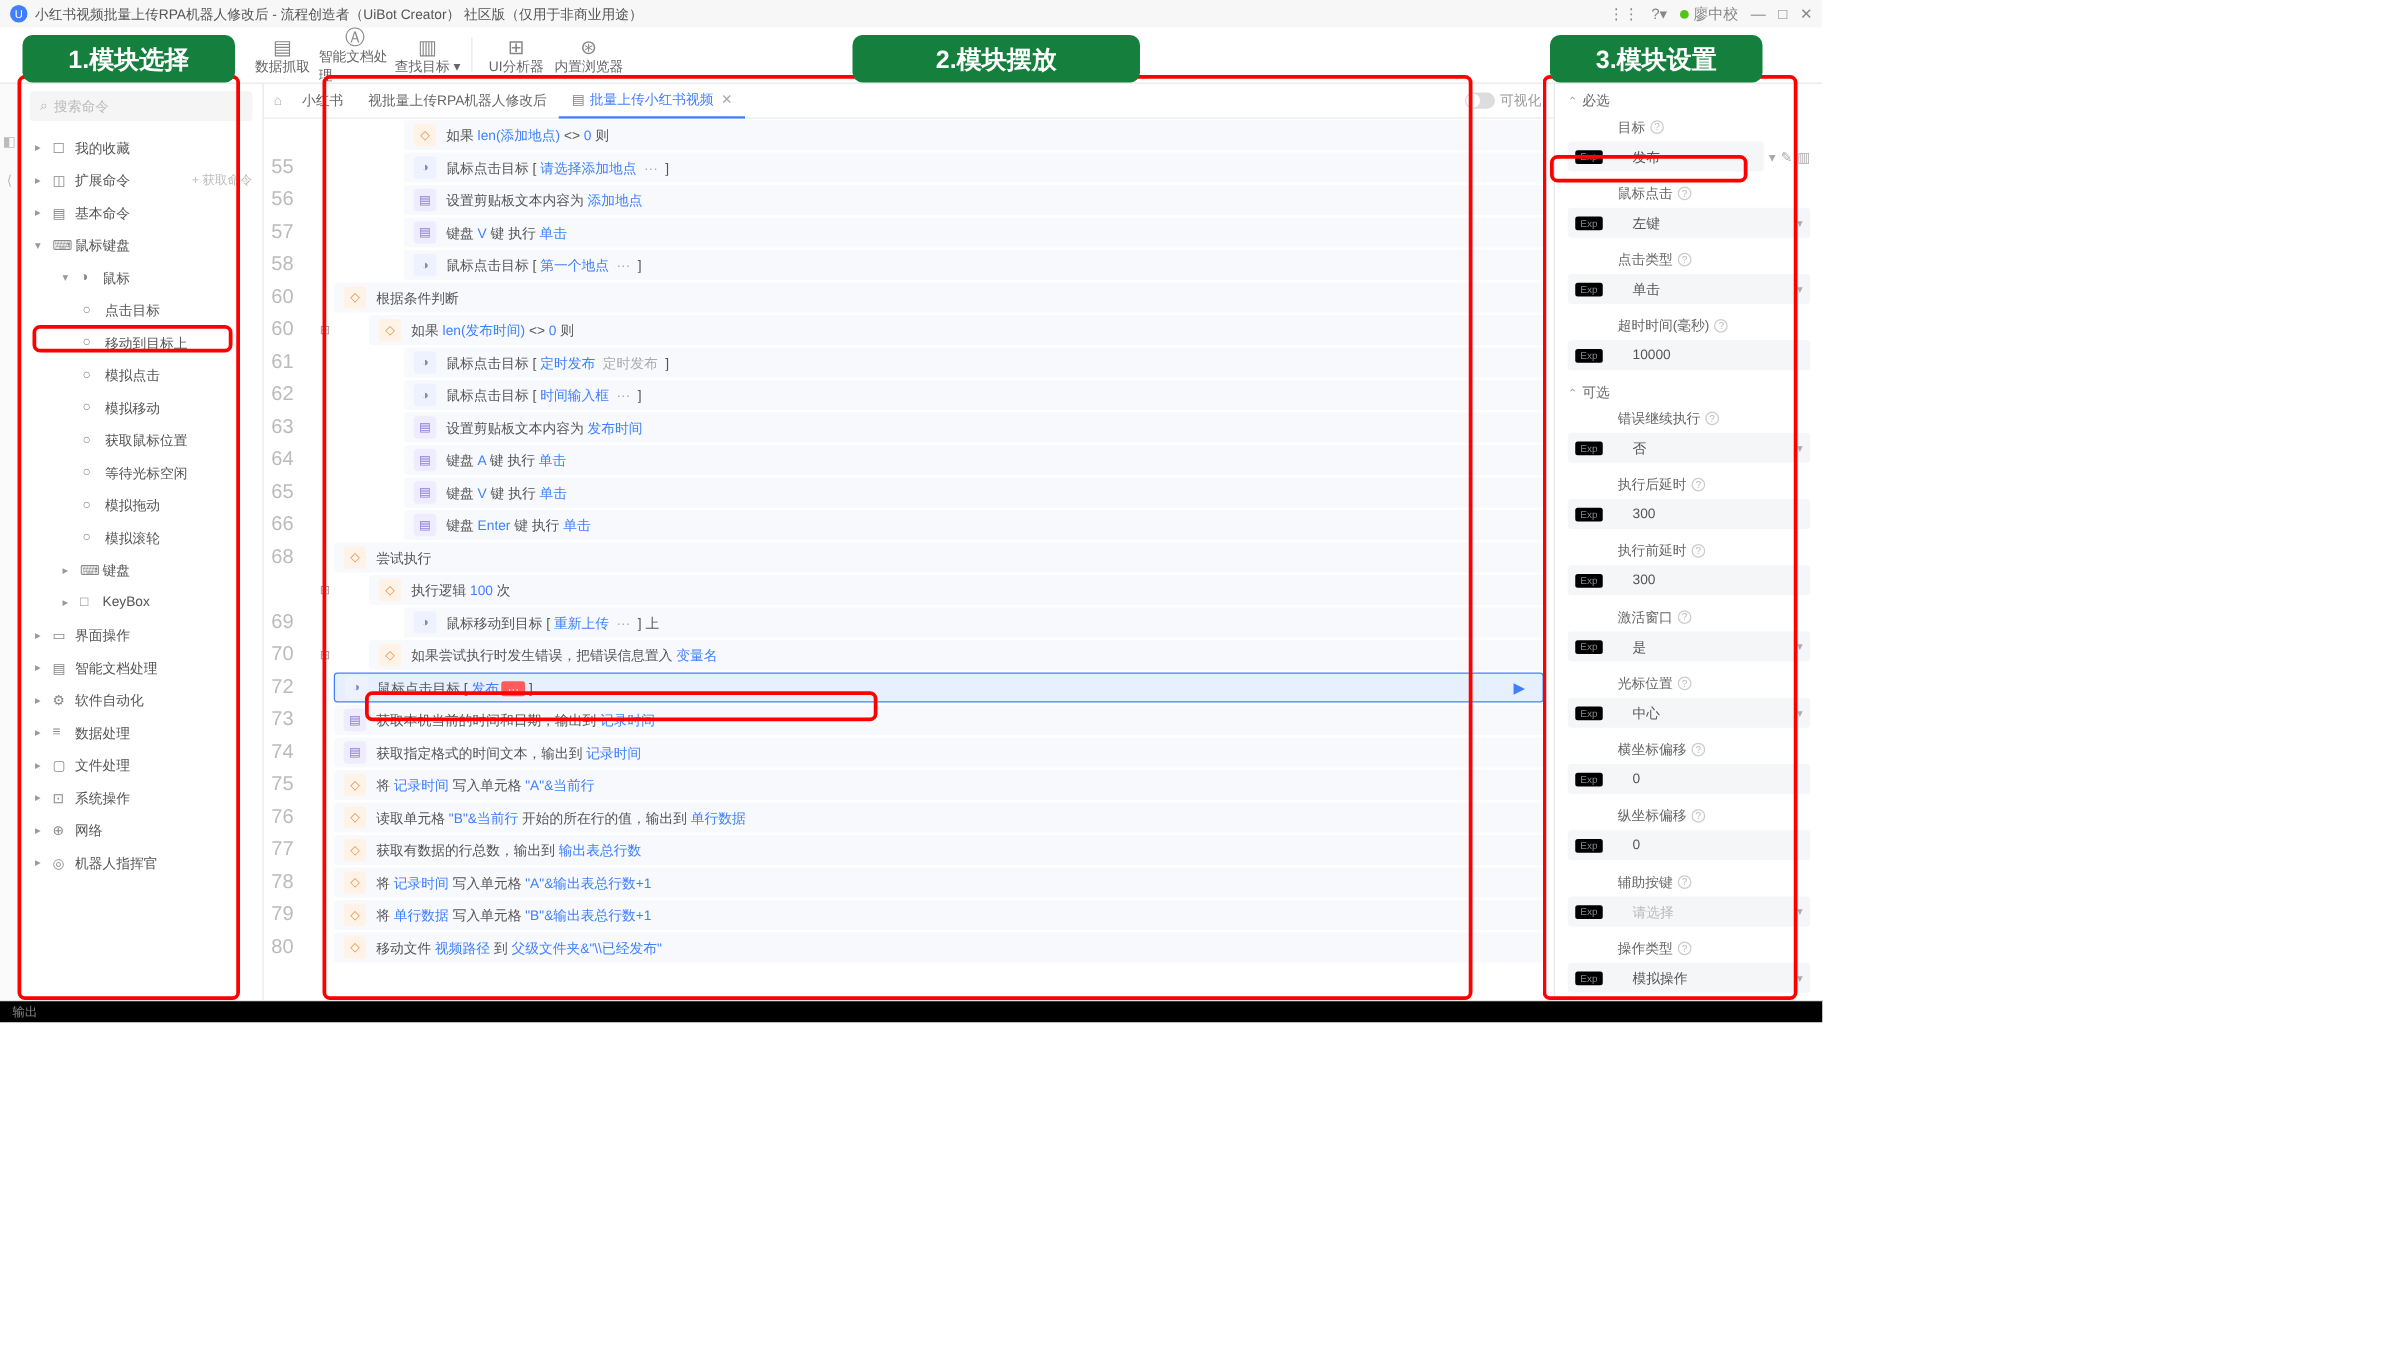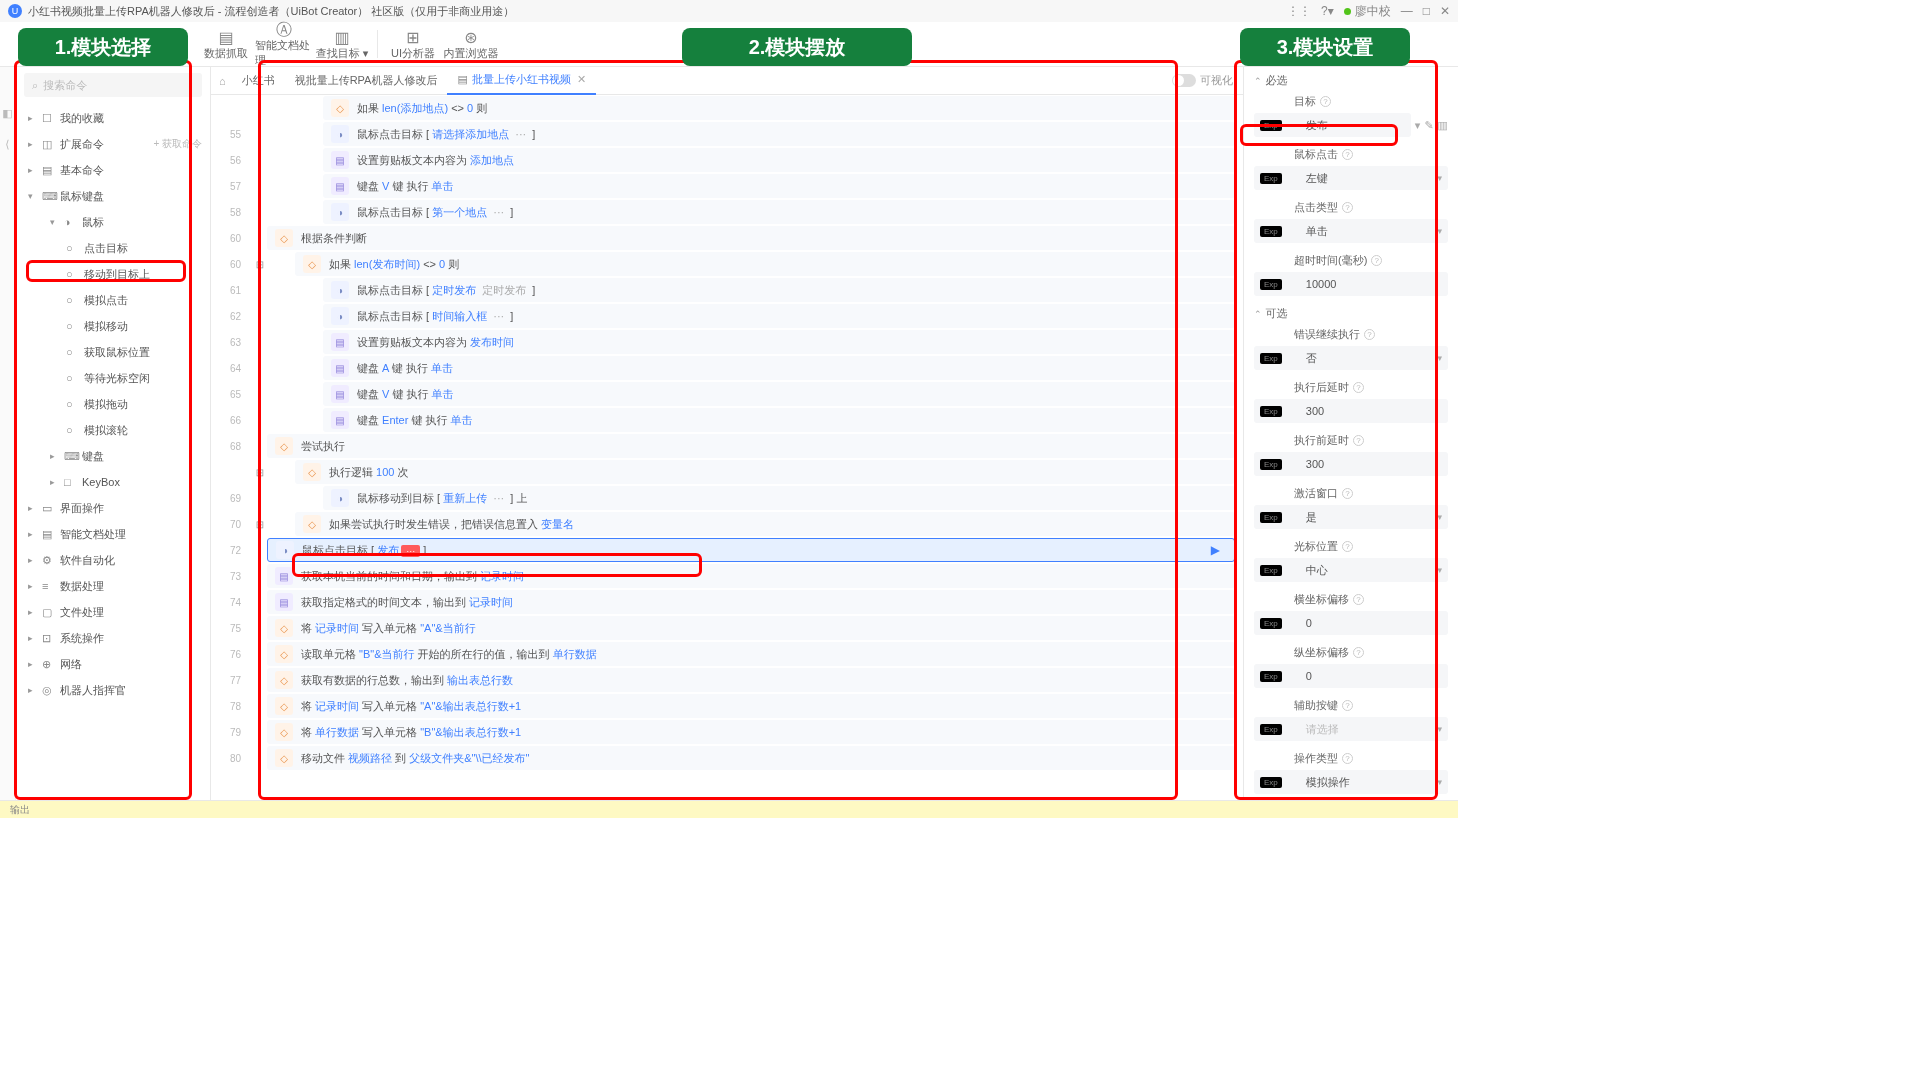--- a/index.html
+++ b/index.html
@@ -28,21 +28,21 @@
 .center { flex:1; display:flex; flex-direction:column; position:relative; }
 .tabs { height:28px; display:flex; align-items:center; border-bottom:1px solid #e8e8e8; padding-left:8px; font-size:11px; }
 .tabs .tab { padding:0 10px; height:28px; display:flex; align-items:center; color:#666; }
 .tabs .tab.act { color:#4080ff; border-bottom:2px solid #4080ff; }
 .tabs .tab .cx { margin-left:6px; color:#aaa; }
 .tabs .vis { margin-left:auto; margin-right:10px; display:flex; align-items:center; color:#999; }
 .tabs .tog { width:24px; height:13px; background:#ddd; border-radius:7px; margin-right:4px; position:relative; }
 .tabs .tog::after { content:""; width:11px; height:11px; background:#fff; border-radius:50%; position:absolute; left:1px; top:1px; }
 .code { flex:1; overflow:auto; background:#fff; font-size:11px; }
 .line { display:flex; align-items:center; min-height:26px; }
-.ln { width:42px; text-align:right; padding-right:12px; color:#bbb; font-size:10px; user-select:none; }
+.ln { width:42px; text-align:center; padding-right:12px; color:#bbb; font-size:16px; user-select:none; }
 .gut { width:14px; display:flex; align-items:center; justify-content:center; color:#999; font-size:10px; }
 .blk { flex:1; display:flex; align-items:center; height:24px; margin:1px 8px 1px 0; background:#f7f9fc; border-radius:3px; padding:0 8px; }
 .blk.i1 { margin-left:28px; }
 .blk.i2 { margin-left:56px; }
 .blk.sel { background:#e6f0ff; border:1px solid #4080ff; }
 .blk .bi { width:18px; height:18px; background:#eef2ff; border-radius:3px; display:flex; align-items:center; justify-content:center; color:#7a8cc4; font-size:10px; margin-right:8px; }
 .blk .bi.or { background:#fff3e8; color:#e8934a; }
 .blk .bi.pu { background:#f0ecff; color:#8b7dd8; }
 .blk .txt { color:#555; }
 .blk .lk { color:#4080ff; }
@@ -55,21 +55,21 @@
 .right .fld { margin-bottom:10px; }
 .right .flbl { color:#666; font-size:11px; margin-bottom:4px; display:flex; align-items:center;margin-left:40px; }
 .right .flbl .q { margin-left:4px; width:11px; height:11px; border:1px solid #ccc; border-radius:50%; font-size:8px; color:#bbb; display:flex; align-items:center; justify-content:center; }
 .right .fin { display:flex; align-items:center; height:24px; background:#f5f6f8; border-radius:3px; padding:0 6px; font-size:11px; color:#555; }
 .right .fin .exp { background:#000000; color:#888; font-size:8px; padding:1px 4px; border-radius:2px; margin-right:24px; }
 .right .fin .dd { margin-left:auto; color:#aaa; font-size:9px; }
 .right .fin.ph { color:#bbb; }
 .right .ftools { margin-left:4px; display:flex; gap:4px; color:#aaa; font-size:11px; }
 .callout { position:absolute; background:#15803d; color:#fff; font-weight:bold; display:flex; align-items:center; justify-content:center; border-radius:8px; z-index:100; font-size:20px; }
 .redbox { position:absolute; border:3px solid #ff0000; border-radius:6px; z-index:99; pointer-events:none; }
-.bottom { position:absolute; bottom:0; left:0; right:0; height:18px; background:#fef9c3; border-top:1px solid #e8e8e8; font-size:10px; color:#888; padding:0 10px; display:flex; align-items:center; }
+.bottom { position:absolute; bottom:0; left:0; right:0; height:18px; background:#000000; border-top:1px solid #e8e8e8; font-size:10px; color:#888; padding:0 10px; display:flex; align-items:center; }
 .leftrail { width:16px; background:#fafafa; border-right:1px solid #eee; display:flex; flex-direction:column; align-items:center; padding-top:40px; gap:18px; color:#bbb; font-size:11px; }
 </style>
 </head>
 <body>
 
 <div class="titlebar">
   <span class="logo">U</span>
   <span>小红书视频批量上传RPA机器人修改后 - 流程创造者（UiBot Creator）  社区版（仅用于非商业用途）</span>
   <span class="spacer"></span>
   <span class="tctl">⋮⋮</span>

